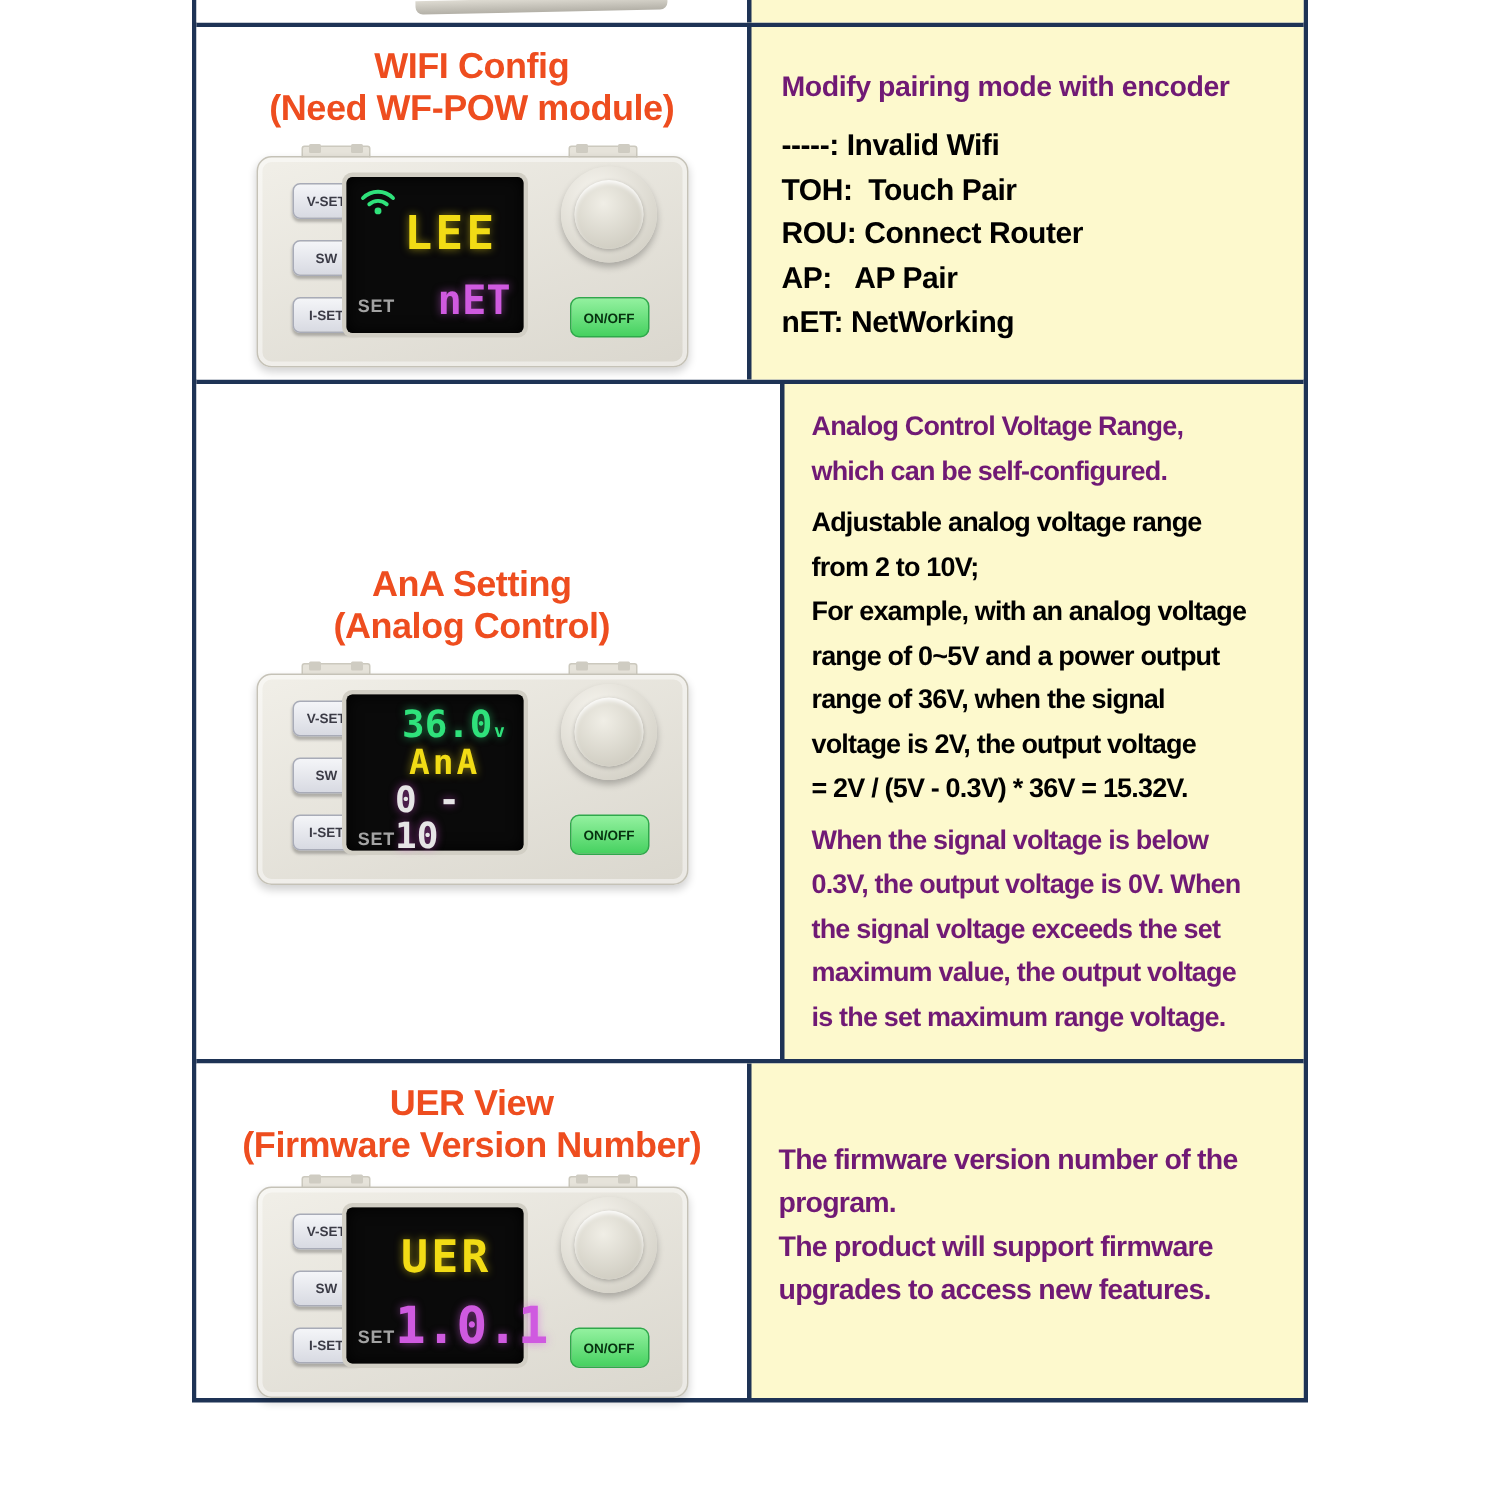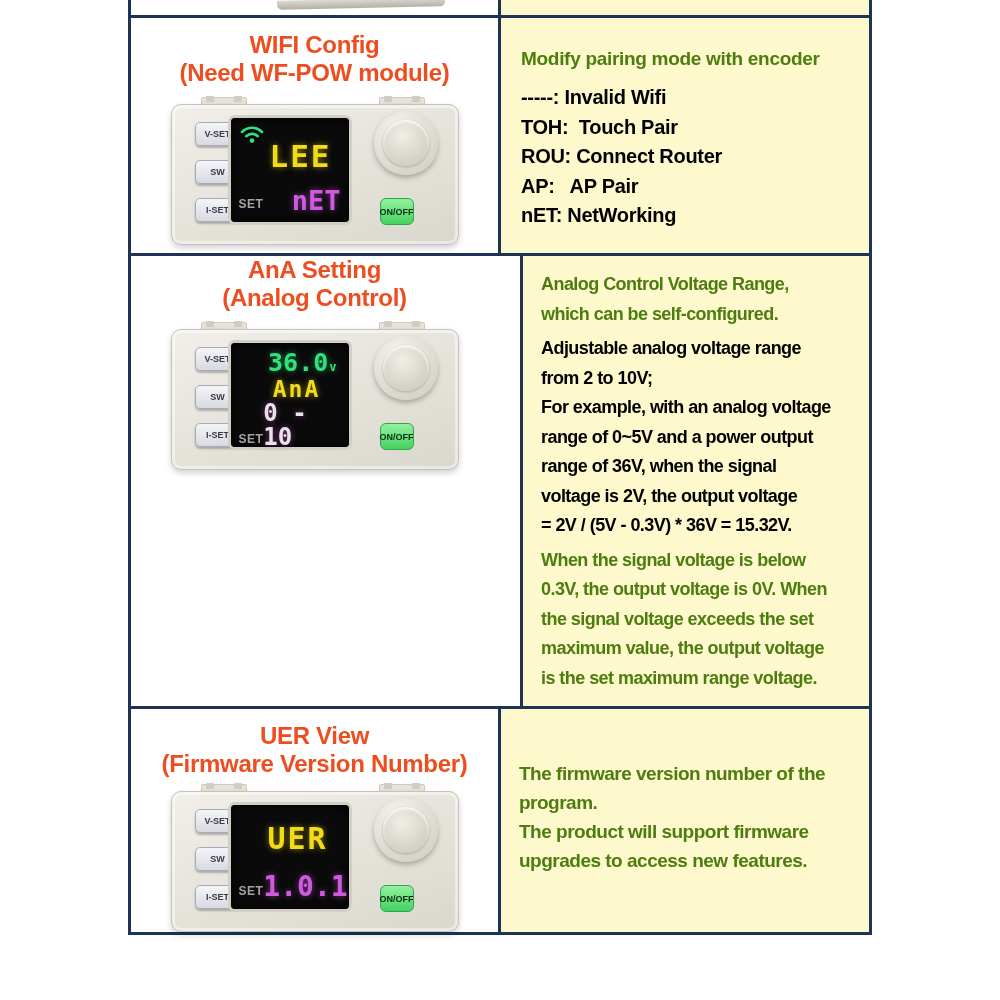--- a/index.html
+++ b/index.html
@@ -47,26 +47,26 @@
   .panel-title {
     text-align: center;
     color: #ee4d1f;
     font-weight: bold;
     font-size: 24px;
     line-height: 28px;
     white-space: pre-line;
     letter-spacing: -0.3px;
   }
   .row1 .panel-title { margin-top: 13px; }
-  .row2 .panel-title { }
+  .row2 .panel-title { margin-top: 120px; }
   .row3 .panel-title { margin-top: 13px; }
 
   
   .info { color: #1c3e60; }
-  .red  { color: #4d7c0f; }
+  .red  { color: #701a75; }
   .navy { color: #000000; }
   .pre  { white-space: pre-wrap; }
 
   .row1 .cell-right { padding: 30px 8px 0 20px; }
   .info-heading {
     font-size: 19px; font-weight: bold; letter-spacing: -0.3px;
     margin-bottom: 13px;
   }
   .info-item {
     font-size: 20px; font-weight: bold; line-height: 29.5px;
@@ -123,21 +123,21 @@
     background: radial-gradient(circle at 38% 30%, #f7f5ef, #ccc9be);
     box-shadow: 0 3px 5px rgba(0,0,0,0.25);
   }
   .knob::after {
     content: ""; position: absolute; left: 9px; top: 9px;
     width: 46px; height: 46px; border-radius: 50%;
     background: radial-gradient(circle at 42% 34%, #f0eee6, #c7c4b8);
     box-shadow: inset 0 2px 3px rgba(255,255,255,0.9), 0 1px 3px rgba(0,0,0,0.25);
   }
   .onoff {
-    position: absolute; left: 209px; top: 103px; width: 34px; height: 27px;
+    position: absolute; left: 209px; top: 103px; width: 53px; height: 27px;
     background: linear-gradient(#93f19f, #46d160);
     border: 1px solid #2fa84b; border-radius: 6px;
     color: #06310f; font-size: 9px; font-weight: bold;
     display: flex; align-items: center; justify-content: center;
   }
 
   
   .seg {
     font-family: "DejaVu Sans Mono", monospace; font-weight: bold; line-height: 1;
   }
@@ -153,21 +153,21 @@
     margin-top: auto; display: flex; justify-content: space-between;
     align-items: flex-end;
   }
   .wifi-icon { position: absolute; left: 9px; top: 8px; }
   .main-a { margin-top: 16px; text-align: center; padding-left: 22px; font-size: 31px; letter-spacing: 2px; }
   .main-c { margin-top: 12px; text-align: center; padding-left: 16px; font-size: 30px; letter-spacing: 2px; }
   .volt-row { display: flex; justify-content: flex-end; align-items: baseline; gap: 1px; padding-right: 4px; }
   .volt-row .v-num { font-size: 25px; }
   .volt-row .v-unit { font-size: 12px; font-weight: bold; }
   .mode-b { text-align: center; padding-left: 14px; font-size: 23px; margin-top: 3px; letter-spacing: 2px; }
-  .segval-a { font-size: 27px; } .segval-b { font-size: 24px; } .segval-c { font-size: 28px; }
+  .segval-a { font-size: 27px; } .segval-b { font-size: 24px; } .segval-c { font-size: 34px; }
 </style>
 </head>
 <body>
 
 <div class="manual-table">
 
   <div class="trow row0">
     <div class="cell-left">
       <div class="sliver"></div>
     </div>

